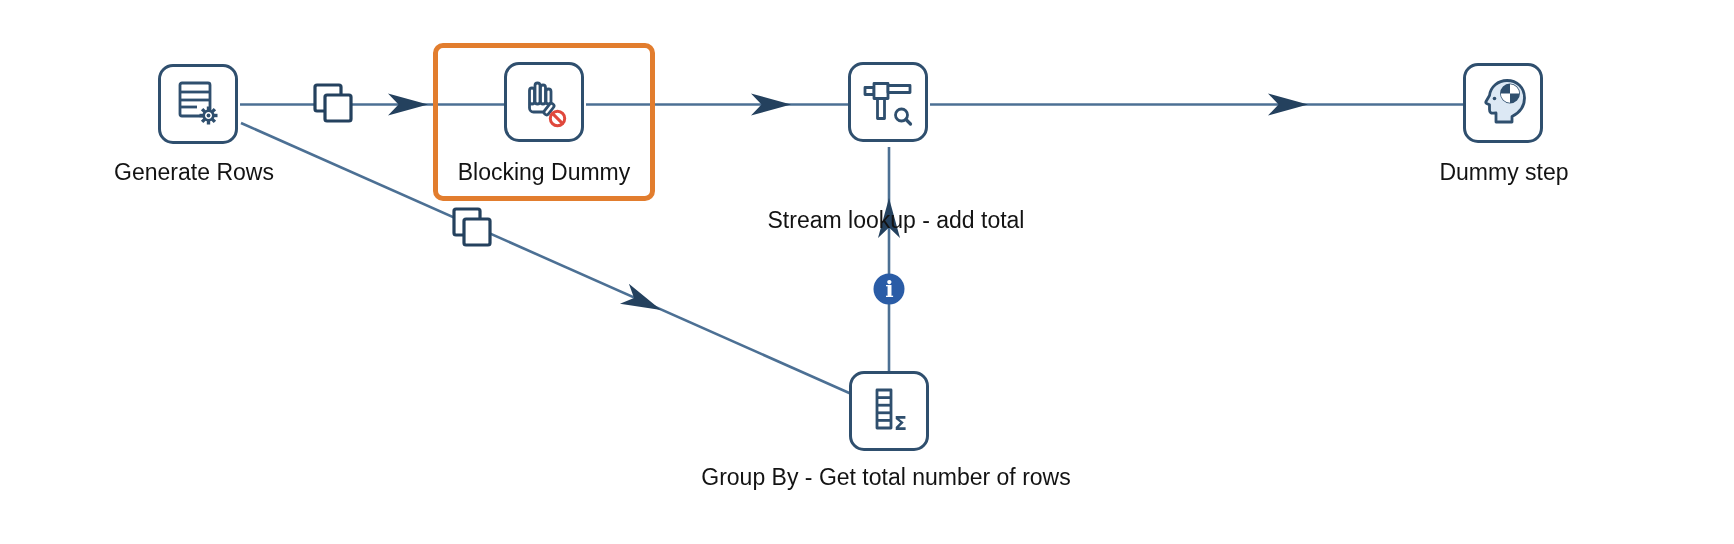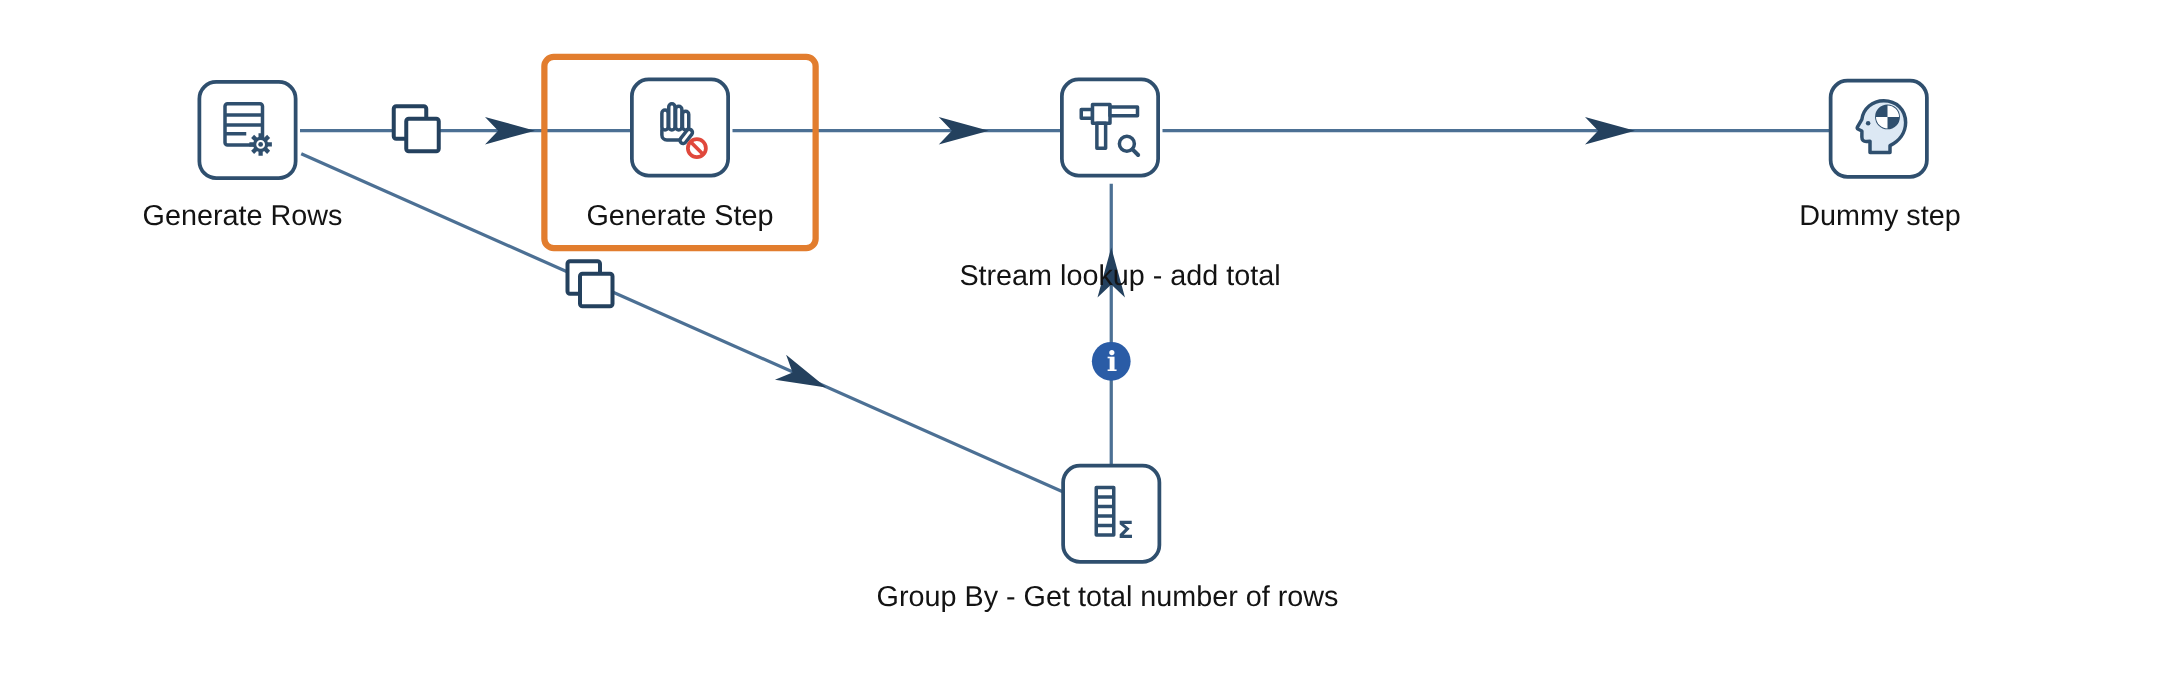--- a/index.html
+++ b/index.html
@@ -161,18 +161,18 @@
         <line x1="16" y1="29.8" x2="30" y2="29.8"></line>
         <line x1="16" y1="37.4" x2="30" y2="37.4"></line>
       </g>
       <text x="33" y="47" font-family="'DejaVu Sans',sans-serif" font-weight="bold" font-size="19" fill="#2F4F6E">Σ</text>
     </svg>
   </div>
 
   <div id="highlight"></div>
 
   <div class="step-label" style="left:-36px;top:159px;">Generate Rows</div>
-  <div class="step-label" style="left:314px;top:159px;">Generate Step</div>
+  <div class="step-label" style="left:314px;top:159px;">Blocking Dummy</div>
   <div class="step-label" style="left:666px;top:159px;margin-top:48px;">Stream lookup - add total</div>
   <div class="step-label" style="left:1274px;top:159px;">Dummy step</div>
   <div class="step-label" style="left:656px;top:464px;">Group By - Get total number of rows</div>
 
 </div>
 
 </body></html>

